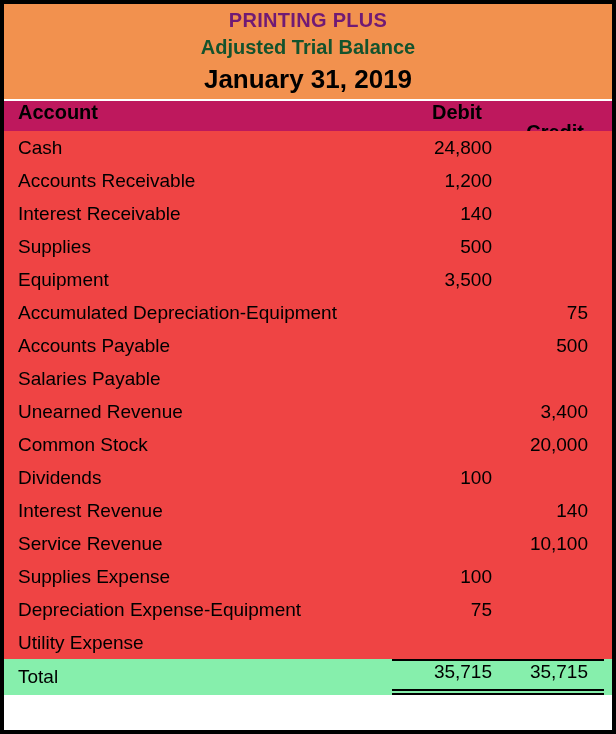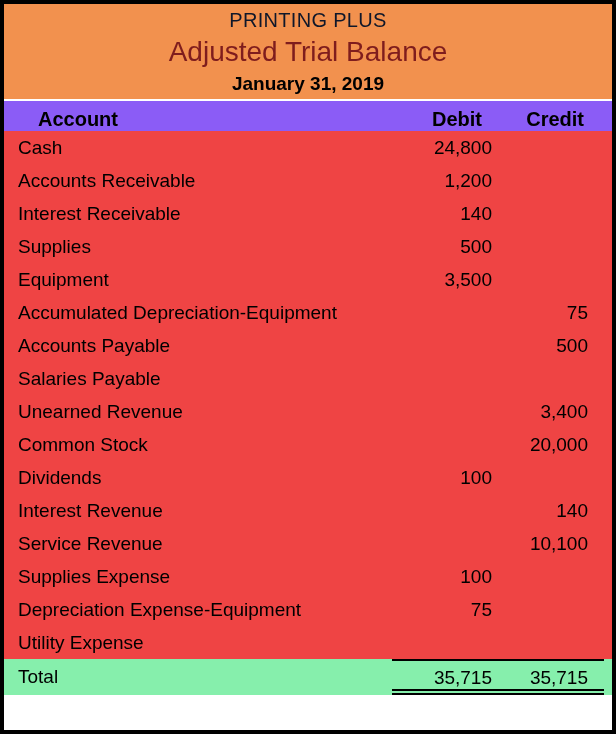--- a/index.html
+++ b/index.html
@@ -19,29 +19,29 @@
   
   .title-block {
     height: 97px;
     background: #F2914E;
     border-bottom: 2px solid #ffffff;
     display: flex; flex-direction: column;
     justify-content: space-evenly;
     align-items: center;
     text-align: center;
   }
-  .company-name  { color: #0f172a; font-weight: normal; font-size: 20px; letter-spacing: .3px; }
-  .report-title  { color: #7f1d1d; font-weight: normal; font-size: 28px; }
-  .report-date   { color: #000000; font-weight: bold; font-size: 19px; }
+  .company-name  { color: #701a75; font-weight: bold; font-size: 20px; letter-spacing: .3px; }
+  .report-title  { color: #14532d; font-weight: bold; font-size: 20px; }
+  .report-date   { color: #000000; font-weight: bold; font-size: 26px; }
   
   .col-header-row {
     height: 30px;
-    background: #8b5cf6;
-    display: flex; align-items: flex-end;
-    font-weight: bold; font-size: 20px; padding-left: 20px;
+    background: #be185d;
+    display: flex; align-items: flex-start;
+    font-weight: bold; font-size: 20px;
   }
   
   .row {
     height: 33px;
     display: flex; align-items: center;
     font-size: 19px;
     background: #ef4444;
   }
   .cell-account { flex: 1 1 auto; padding-left: 14px; text-align: left; white-space: nowrap; }
   .cell-debit   { flex: 0 0 100px; text-align: right; white-space: nowrap; }
@@ -52,21 +52,21 @@
   .total-row {
     height: 36px;
     display: flex; align-items: stretch;
     font-size: 19px;
     background: #86efac;
   }
   .total-row .cell-account { display: flex; align-items: center; }
   .total-nums {
     flex: 0 0 212px;
     margin-right: 8px;
-    display: flex; align-items: flex-end;
+    display: flex; align-items: flex-start;
     border-top: 2px solid #000000;
     border-bottom: 6px double #000000;
   }
   .total-nums .cell-debit  { flex: 0 0 100px; }
   .total-nums .cell-credit { flex: 0 0 112px; padding-right: 16px; }
 </style>
 </head>
 <body>
 
 <div class="table-frame">

